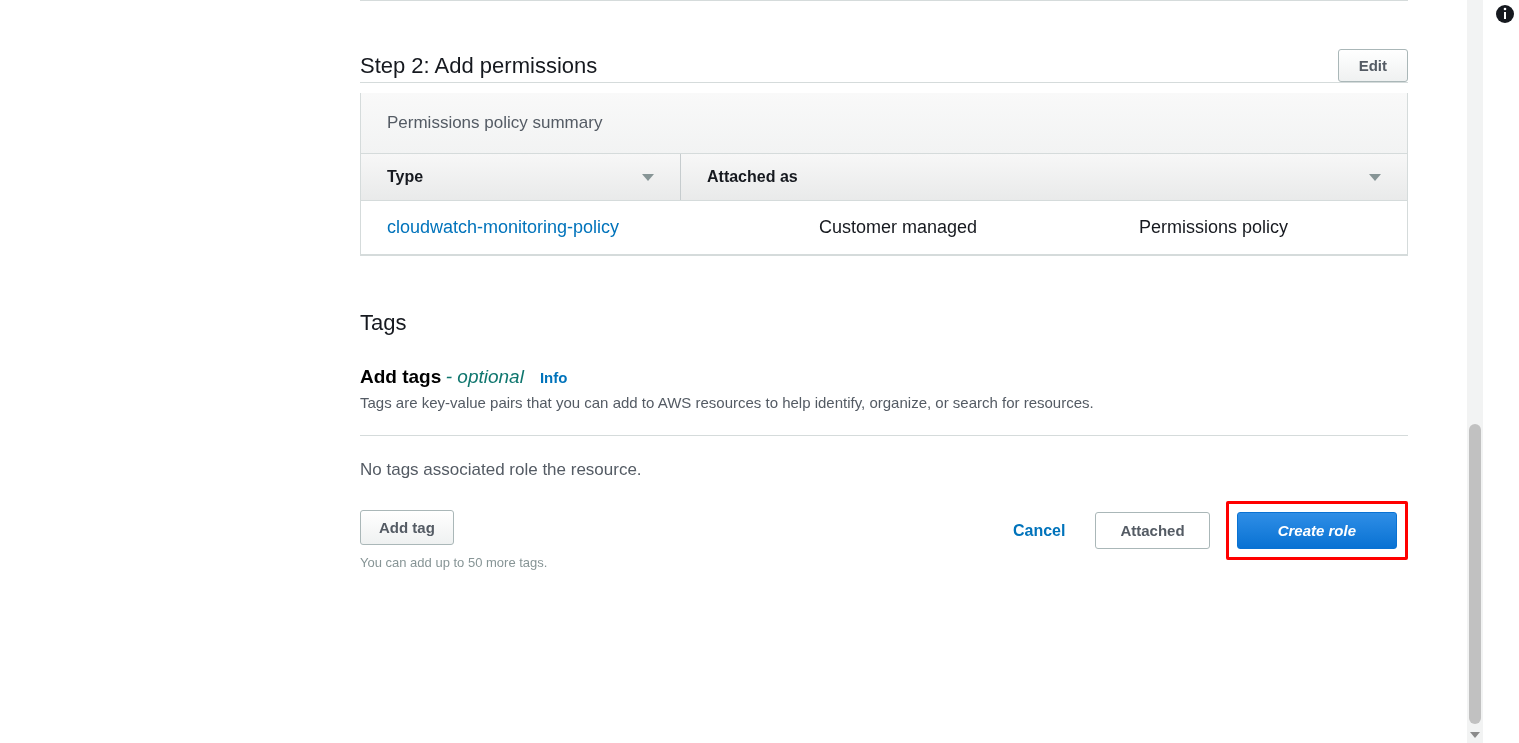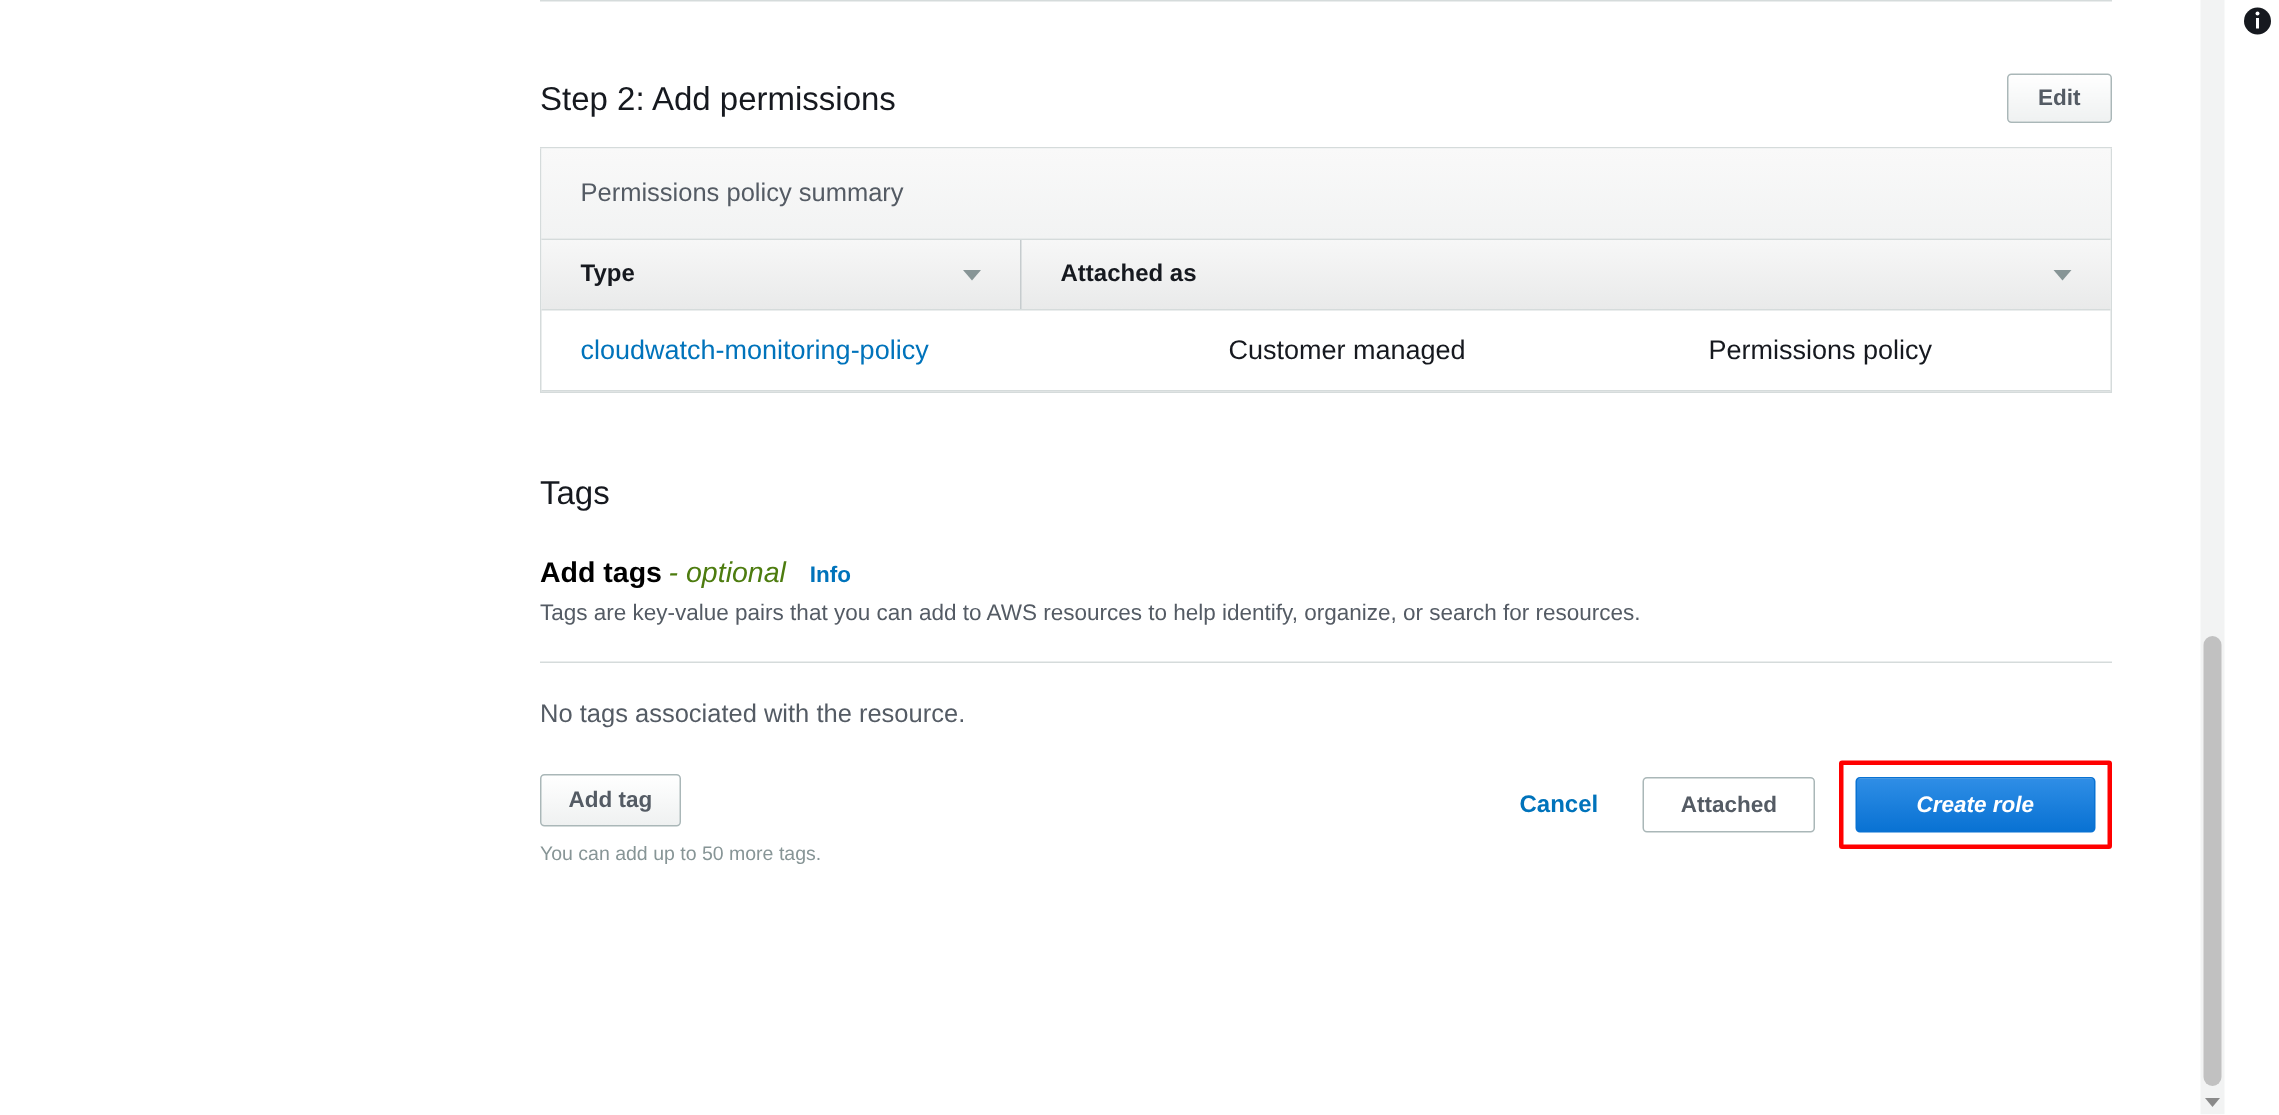--- a/index.html
+++ b/index.html
@@ -19,23 +19,23 @@
       width: 1048px;
     }
     .top-divider {
       border-top: 1px solid #d5dbdb;
       margin-bottom: 48px;
     }
     .step-header {
       display: flex;
       justify-content: space-between;
       align-items: center;
-      padding-bottom: 16px;
+      padding-bottom: 0;
       border-bottom: 1px solid #d5dbdb;
-      margin-bottom: 0;
+      margin-bottom: 10px;
     }
     .step-title {
       font-size: 22px;
       font-weight: 400;
       color: #16191f;
     }
     .edit-btn {
       background: linear-gradient(#ffffff, #eff1f1);
       border: 1px solid #aab7b8;
       border-radius: 3px;
@@ -111,21 +111,21 @@
       color: #16191f;
       margin-bottom: 30px;
     }
     .add-tags-row {
       display: flex;
       align-items: baseline;
       gap: 16px;
       margin-bottom: 6px;
     }
     .add-tags-label { font-size: 19px; font-weight: 700; color: #000000; }
-    .optional { font-size: 19px; font-style: italic; color: #4d7c0f; font-weight: 400; }
+    .optional { font-size: 19px; font-style: italic; color: #0f766e; font-weight: 400; }
     .info-link { font-size: 15px; color: #0073bb; font-weight: 700; cursor: pointer; }
     .tags-desc {
       font-size: 15px;
       color: #545b64;
       margin-bottom: 24px;
     }
     .tags-div {
       border-top: 1px solid #d5dbdb;
       padding-top: 24px;
     }
@@ -278,21 +278,21 @@
     <div class="add-tags-row">
       <span>
         <span class="add-tags-label">Add tags</span>
         <span class="optional">- optional</span>
       </span>
       <span class="info-link">Info</span>
     </div>
     <div class="tags-desc">Tags are key-value pairs that you can add to AWS resources to help identify, organize, or search for resources.</div>
 
     <div class="tags-div">
-      <div class="no-tags">No tags associated with the resource.</div>
+      <div class="no-tags">No tags associated role the resource.</div>
       <button class="add-tag-btn">Add tag</button>
       <div class="tags-hint">You can add up to 50 more tags.</div>
     </div>
   </div>
 
   <div class="footer-buttons">
     <button class="cancel-btn">Cancel</button>
     <button class="prev-btn">Attached</button>
     <div class="create-role-wrap">
       <button class="create-btn">Create role</button>

